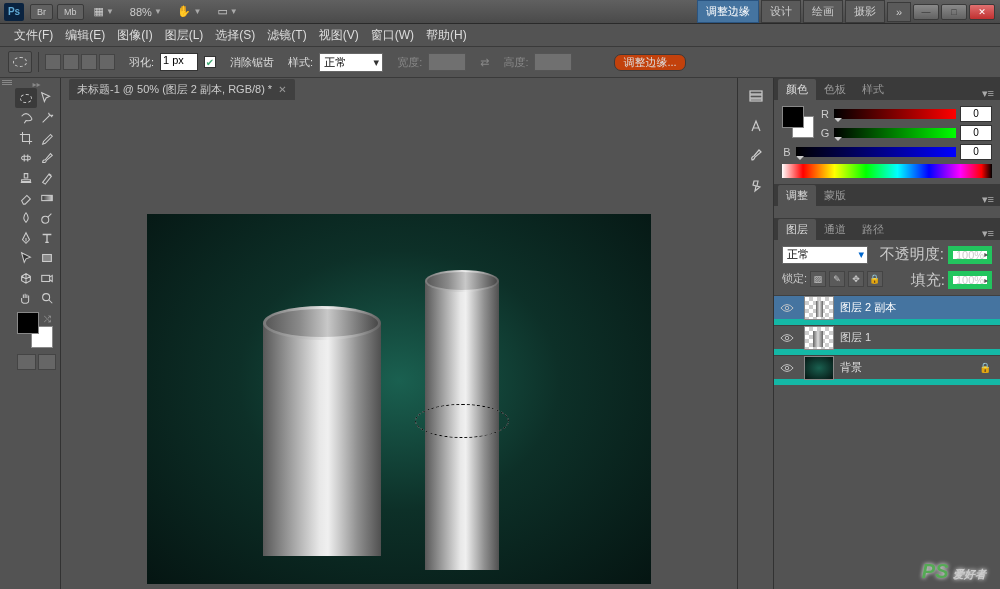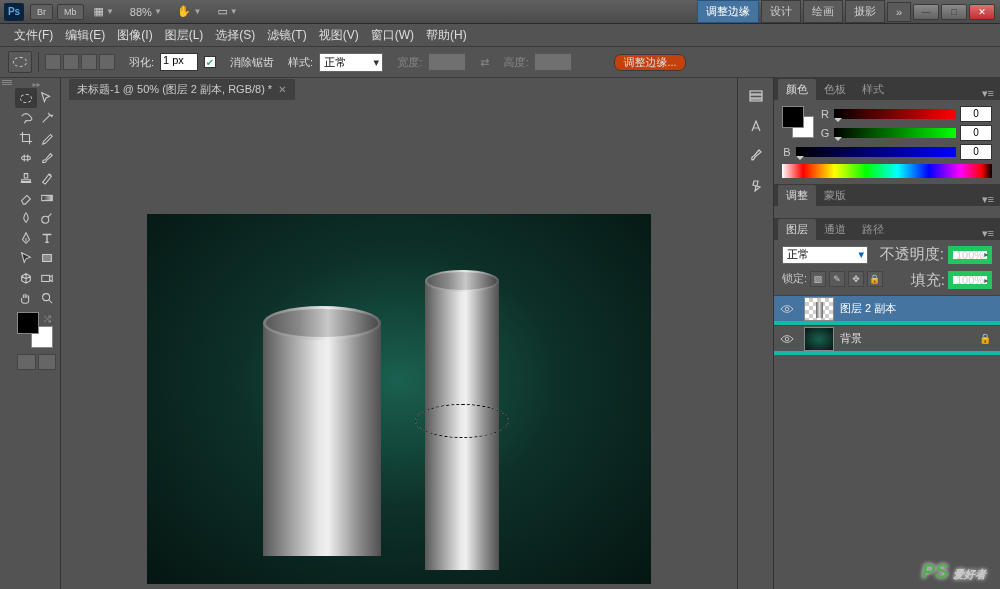--- a/index.html
+++ b/index.html
@@ -85,21 +85,21 @@
 .adjust-panel{padding:6px 8px}
 .layers-opts{padding:5px 8px;display:flex;align-items:center;gap:4px}
 .layers-select{flex:0 0 86px;height:18px;background:#fff;border:1px solid #666;color:#000;padding:0 4px;font-size:11px;display:flex;align-items:center;position:relative}
 .layers-select::after{content:"▾";position:absolute;right:3px;color:#06c}
 .opacity-label{color:#ccc;font-size:15px;margin-left:auto}
 .pct-box{width:44px;height:18px;background:#fff;border:5px solid #22c55e;color:#000;font-size:10px;display:flex;align-items:center;padding:0 3px}
 .pct-arrow{margin-left:auto;font-size:8px;color:#555}
 .lock-row{padding:2px 8px 5px;display:flex;align-items:flex-start;gap:3px}
 .lock-icon{width:16px;height:16px;background:#5a5a5a;border:1px solid #444;display:flex;align-items:center;justify-content:center;font-size:9px}
 .layer-list{background:#535353}
-.layer{display:flex;align-items:center;height:30px;border-top:1px solid #404040;border-bottom:4px solid #14b8a6}
+.layer{display:flex;align-items:center;height:30px;border-top:1px solid #404040;border-bottom:6px solid #14b8a6}
 .layer.selected{background:#4574a0}
 .layer.selected .layer-name{color:#fff}
 .layer-eye{width:26px;display:flex;justify-content:center}
 .layer-eye svg{width:14px;height:10px;fill:none;stroke:#ccc}
 .layer-thumb{width:30px;height:24px;background:#fff;border:1px solid #888;margin:0 4px;position:relative;overflow:hidden}
 .layer-thumb.checker{background:repeating-conic-gradient(#ccc 0 25%,#fff 0 50%) 0 0/8px 8px}
 .layer-thumb .mini-cyl{position:absolute;left:11px;top:4px;width:7px;height:16px;background:linear-gradient(90deg,#666,#ddd,#666)}
 .layer-thumb.bg-thumb{background:radial-gradient(#1a6050,#051512)}
 .layer-name{color:#ddd;font-size:11px;padding-left:2px}
 .layer-name.italic{}
@@ -451,20 +451,32 @@
           </div>
         <span class="layer-name">图层 2 副本</span>
       </div>
       <div class="layer">
         <div class="layer-eye">
             <svg viewBox="0 0 16 10">
               <path d="M1 5q7-8 14 0q-7 8-14 0z"></path>
               <circle cx="8" cy="5" r="2"></circle>
             </svg>
           </div>
+        <div class="layer-thumb checker">
+            <div class="mini-cyl" style="left:8px;width:10px"></div>
+          </div>
+        <span class="layer-name">图层 1</span>
+      </div>
+      <div class="layer">
+        <div class="layer-eye">
+            <svg viewBox="0 0 16 10">
+              <path d="M1 5q7-8 14 0q-7 8-14 0z"></path>
+              <circle cx="8" cy="5" r="2"></circle>
+            </svg>
+          </div>
         <div class="layer-thumb bg-thumb"></div>
         <span class="layer-name italic">背景</span>
         <span class="layer-lock">🔒</span>
       </div>
     </div>
   </div>
 </div>
 
 <div class="watermark"><span class="ps">PS</span> <span>爱好者</span></div>
 

